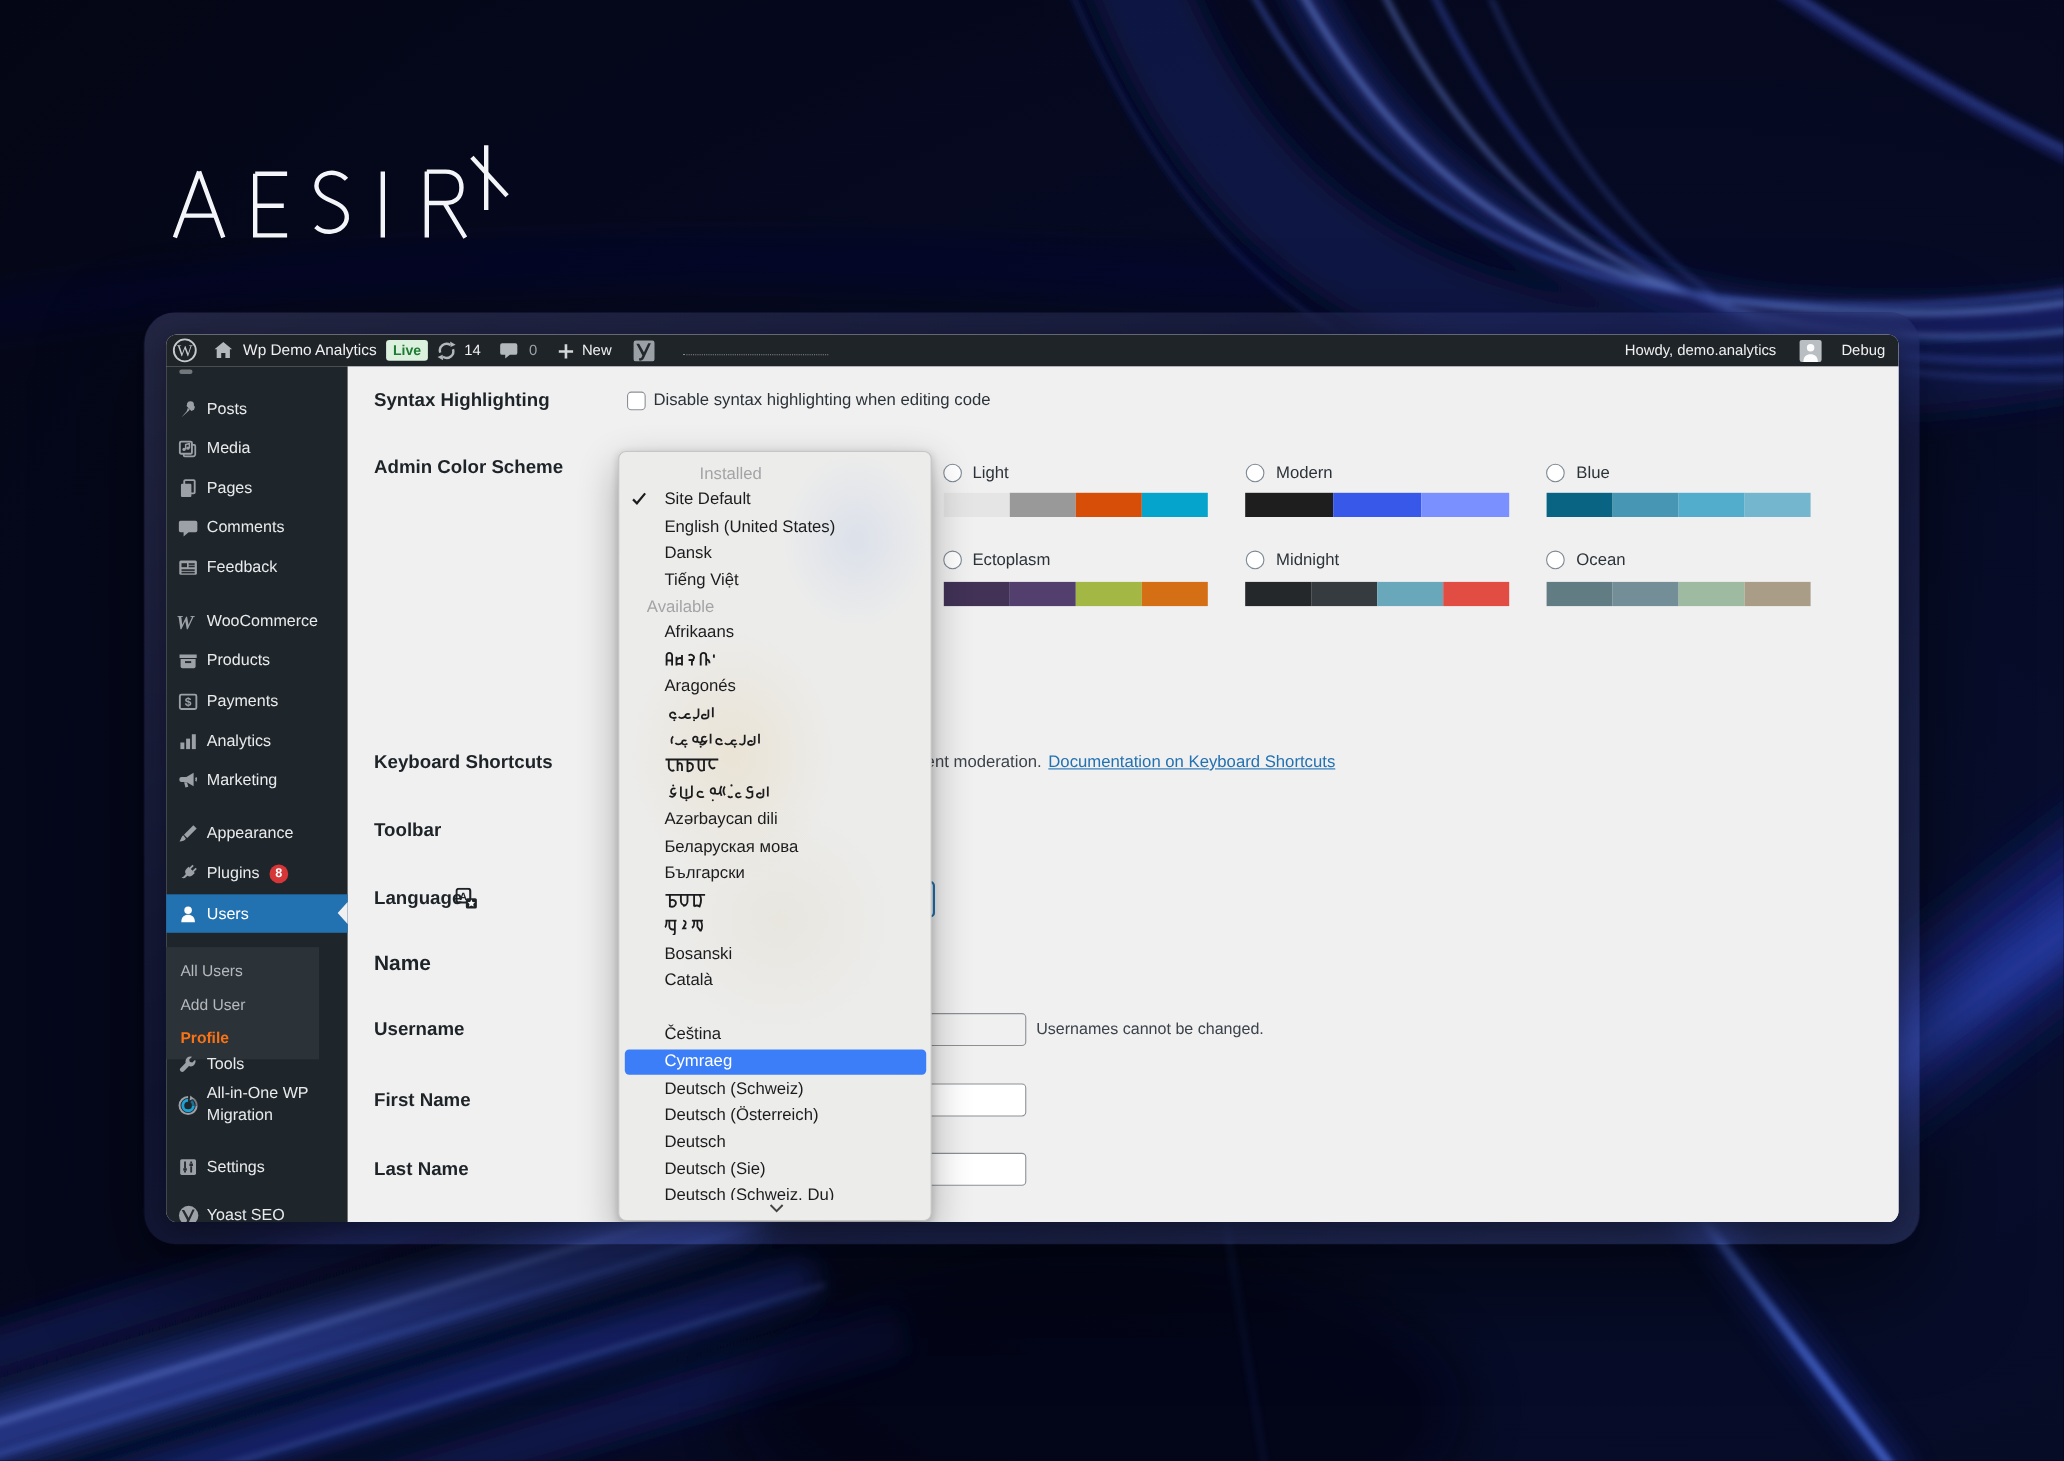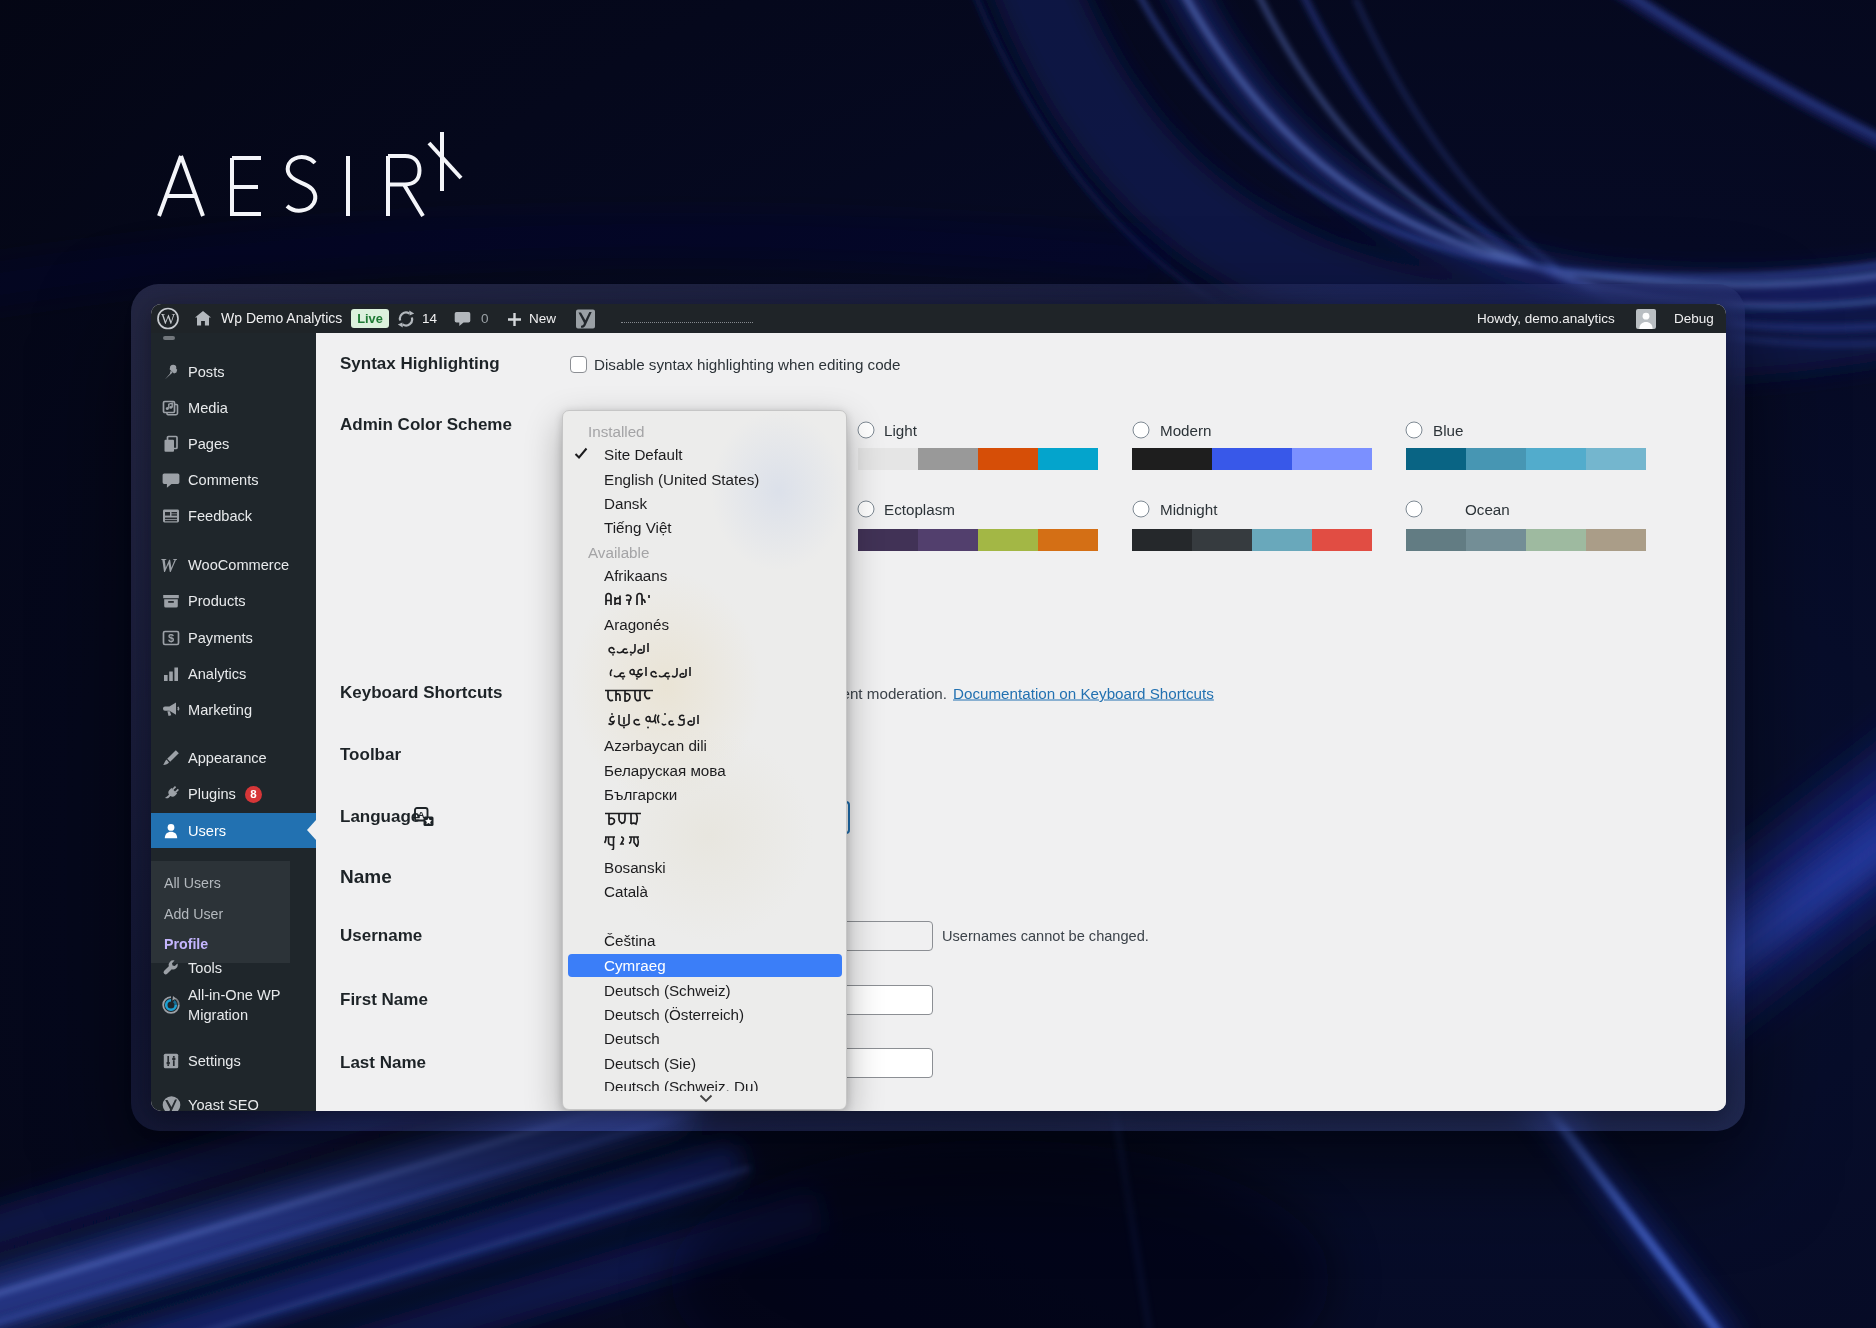--- a/index.html
+++ b/index.html
@@ -161,21 +161,21 @@
     </div>
   <div class="radio" style="left:990px;top:205px;"></div>
   <div class="olbl" style="left:1009px;top:205px;">Midnight</div>
   <div class="swb" style="left:981px;top:225px;">
       <div style="width:60px;background:#25282b;"></div>
       <div style="width:60px;background:#363b3f;"></div>
       <div style="width:60px;background:#69a8bb;"></div>
       <div style="width:60px;background:#e14d43;"></div>
     </div>
   <div class="radio" style="left:1263px;top:205px;"></div>
-  <div class="olbl" style="left:1282px;top:205px;margin-left:32px;">Ocean</div>
+  <div class="olbl" style="left:1282px;top:205px;">Ocean</div>
   <div class="swb" style="left:1255px;top:225px;">
       <div style="width:60px;background:#627c83;"></div>
       <div style="width:60px;background:#738e96;"></div>
       <div style="width:60px;background:#9ebaa0;"></div>
       <div style="width:60px;background:#aa9d88;"></div>
     </div>
   <div class="lbl" style="left:189px;top:389px;">Keyboard Shortcuts</div>
   <div class="ftext" style="right:779px;top:389px;color:#3c434a;">Enable keyboard shortcuts for comment moderation.</div>
   <div class="ftext" style="left:802px;top:389px;color:#2271b1;text-decoration:underline;">Documentation on Keyboard Shortcuts</div>
   <div class="lbl" style="left:189px;top:451px;">Toolbar</div>
@@ -303,21 +303,21 @@
         </svg>
         <span class="txt">Users</span>
       </div>
     <div class="abs" style="left:0;top:515px;width:139px;height:102px;background:#2c3338;margin-top:13px;">
       <div class="smi" style="top:7px;">
           <span class="txt">All Users</span>
         </div>
       <div class="smi" style="top:38px;">
           <span class="txt">Add User</span>
         </div>
-      <div class="smi" style="top:68px;color:#c4b5fd;font-weight:bold;">
+      <div class="smi" style="top:68px;color:#f97316;font-weight:bold;">
           <span class="txt">Profile</span>
         </div>
     </div>
     <div class="mi" style="top:617px;">
         <svg width="20" height="20" viewBox="0 0 20 20">
           <path d="M16.8,6.8 a4.6,4.6 0 0 1 -6,4.4 L6.2,15.8 a2.1,2.1 0 0 1 -3,-3 L7.8,8.2 a4.6,4.6 0 0 1 5.8,-5.6 l-2.6,2.6 0.6,2.2 2.2,0.6 2.6,-2.6 c0.25,0.8 0.4,1.2 0.4,1.4 Z" fill="#9ca1a7"></path>
         </svg>
         <span class="txt">Tools</span>
       </div>
     <div class="mi" style="top:646px;height:52px;">
@@ -383,21 +383,21 @@
           <circle cx="10" cy="7.2" r="3.4" fill="#fdfdfd"></circle>
           <path d="M3.4,20 c0,-5 3,-7 6.6,-7 s6.6,2 6.6,7 Z" fill="#fdfdfd"></path>
         </svg>
     </div>
     <div class="it" style="left:1523px;">Debug</div>
   </div>
   <div id="panel">
     <div class="abs" style="left:148px;top:0px;width:135px;height:160px;background:radial-gradient(closest-side,rgba(188,202,232,.34),rgba(188,202,232,0));"></div>
     <div class="abs" style="left:8px;top:160px;width:190px;height:230px;background:radial-gradient(closest-side,rgba(228,208,162,.30),rgba(228,208,162,0));"></div>
     <div class="abs" style="left:40px;top:320px;width:210px;height:210px;background:radial-gradient(closest-side,rgba(219,211,185,.24),rgba(219,211,185,0));"></div>
-    <div class="pgroup" style="top:20px;">Installed</div>
+    <div class="pgroup" style="top:20px;margin-left:48px;">Installed</div>
     <svg class="abs" style="left:11px;top:36px;" width="14" height="13" viewBox="0 0 14 13">
         <path d="M1.5,7 L5,10.5 L12.5,1.5" fill="none" stroke="#1c1c1e" stroke-width="2"></path>
       </svg>
     <div class="prow" style="top:43px;">Site Default</div>
     <div class="prow" style="top:67.5px;">English (United States)</div>
     <div class="prow" style="top:92px;">Dansk</div>
     <div class="prow" style="top:116px;">Tiếng Việt</div>
     <div class="pgroup" style="top:141px;">Available</div>
     <div class="prow" style="top:164px;">Afrikaans</div>
     <svg class="abs" style="left:41px;top:181px;" width="50" height="16" viewBox="0 0 50 16">

